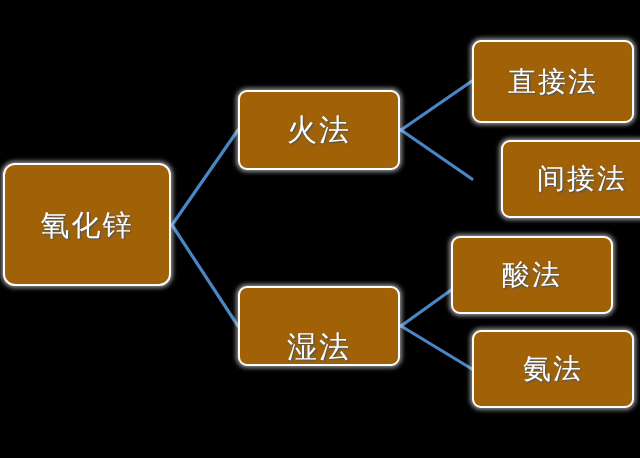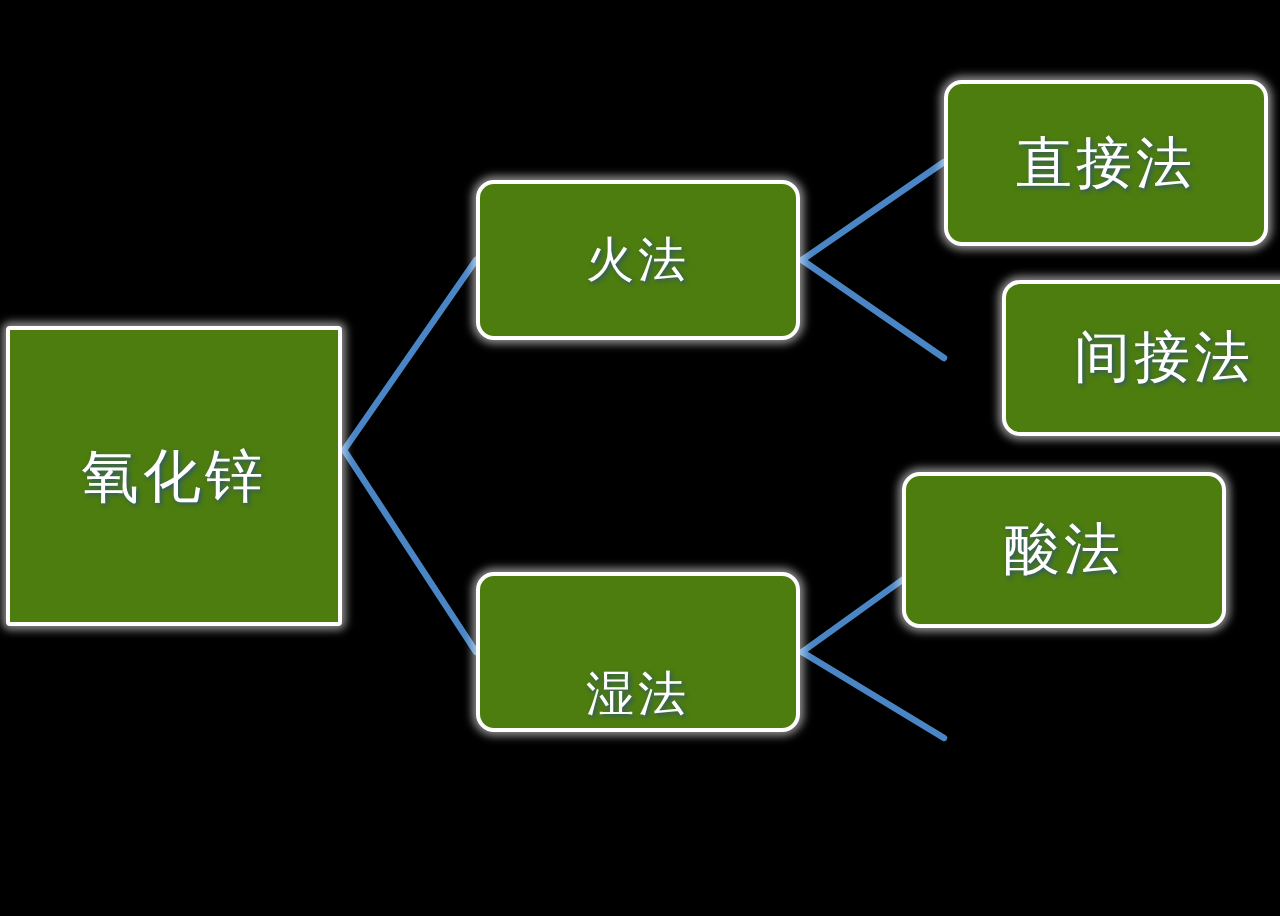--- a/index.html
+++ b/index.html
@@ -19,21 +19,21 @@
     position: absolute;
     left: 0;
     top: 0;
     width: 640px;
     height: 458px;
     pointer-events: none;
   }
   .node {
     position: absolute;
     box-sizing: border-box;
-    background: #4d7c0f;
+    background: #a16207;
     border: 2px solid #FFFFFF;
     border-radius: 9px;
     box-shadow: 0 0 4px 2px rgba(255,255,255,0.55);
     display: flex;
     flex-direction: column;
     align-items: center;
     justify-content: center;
     color: #FFFFFF;
     text-align: center;
     z-index: 2;
@@ -44,22 +44,22 @@
     color: #FFFFFF;
     text-shadow: 1px 1px 2px rgba(40,80,130,0.85);
     letter-spacing: 2px;
     font-weight: 400;
   }
   
   #node-root {
     left: 3px;
     top: 163px;
     width: 168px;
-    height: 150px;
-    border-radius: 2px;
+    height: 123px;
+    border-radius: 12px;
   }
   #node-root .line {
     font-size: 29px;
     line-height: 48px;
   }
   
   #node-pyro {
     left: 238px;
     top: 90px;
     width: 162px;
@@ -67,21 +67,21 @@
   }
   #node-hydro {
     left: 238px;
     top: 286px;
     width: 162px;
     height: 80px;
     justify-content: flex-end;
   }
   #node-pyro .line,
   #node-hydro .line {
-    font-size: 24px;
+    font-size: 30px;
     line-height: 34px;
   }
   
   #node-direct {
     left: 472px;
     top: 40px;
     width: 162px;
     height: 83px;
   }
   #node-indirect {
@@ -144,14 +144,17 @@
   </div>
 
   <div class="node" id="node-indirect">
     <span class="line">间接法</span>
   </div>
 
   <div class="node" id="node-acid">
     <span class="line">酸法</span>
   </div>
 
+  <div class="node" id="node-ammonia">
+    <span class="line">氨法</span>
+  </div>
 
 </div>
 
 </body></html>

